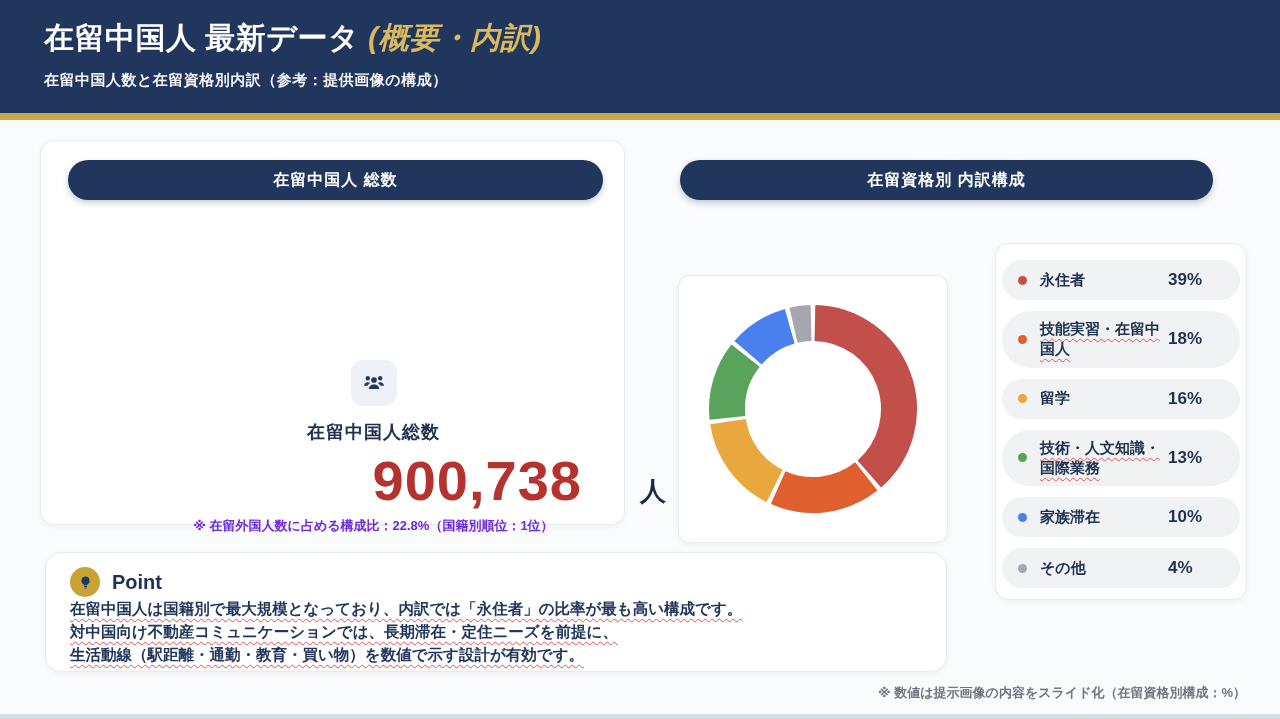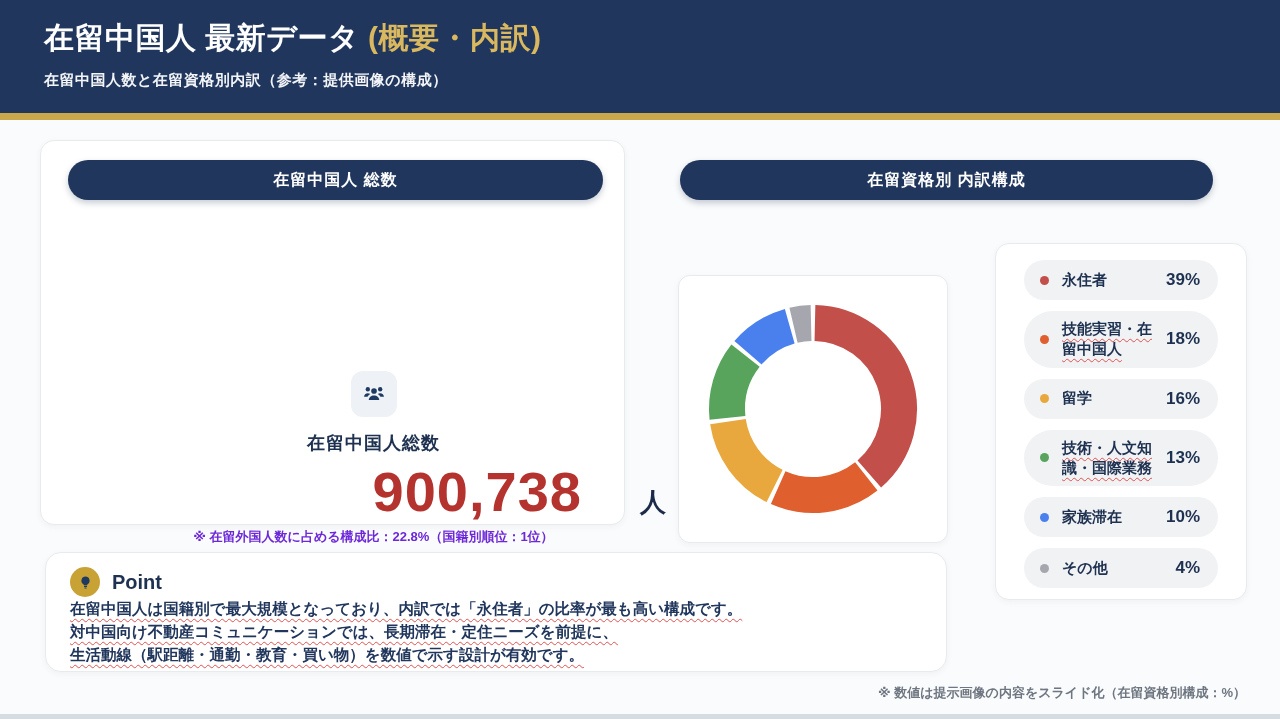--- a/index.html
+++ b/index.html
@@ -8,37 +8,37 @@
     --note-gray:#6e7681;
   }
   *{margin:0;padding:0;box-sizing:border-box;}
   html,body{width:1280px;height:719px;overflow:hidden;}
   body{font-family:"Liberation Sans","DejaVu Sans",sans-serif;background:var(--page-bg);}
   .stage{position:relative;width:1280px;height:719px;background:var(--page-bg);overflow:hidden;}
 
   
   .header{position:absolute;left:0;top:0;width:1280px;height:113px;background:var(--navy);padding:18px 44px 0;}
   .header-title{font-size:30px;font-weight:bold;color:#ffffff;letter-spacing:.5px;}
-  .header-title .accent{color:var(--gold-accent);}
+  .header-title .accent{color:var(--gold-accent);font-style:italic;}
   .header-sub{margin-top:12px;font-size:15px;font-weight:bold;color:#f2f4f8;letter-spacing:.5px;}
   .gold-bar{position:absolute;left:0;top:113px;width:1280px;height:7px;background:var(--gold-bar);}
 
   
   .card{position:absolute;background:#fff;border:1px solid var(--card-border);border-radius:14px;
         box-shadow:0 2px 6px rgba(30,50,80,.05);}
 
   
   .section-pill{position:absolute;height:40px;background:var(--navy);border-radius:999px;
       display:flex;align-items:center;justify-content:center;color:#fff;font-size:16px;font-weight:bold;
       letter-spacing:1px;box-shadow:0 3px 6px rgba(30,50,80,.25);}
 
   
   .total-card{left:40px;top:140px;width:585px;height:385px;}
   .total-pill{left:68px;top:160px;width:535px;}
-  .total-body{position:absolute;left:40px;top:208px;width:585px;text-align:center;}
+  .total-body{position:absolute;left:40px;top:197px;width:585px;text-align:center;}
   .icon-tile{width:46px;height:46px;border-radius:12px;background:#eef1f5;display:inline-flex;
       align-items:center;justify-content:center;margin-top:22px;}
   .total-label{margin-top:14px;font-size:18px;font-weight:bold;color:var(--navy-text);letter-spacing:1px;}
   .total-number-row{margin-top:4px;display:flex;align-items:baseline;justify-content:flex-end;}
   .total-number{font-size:56px;font-weight:bold;color:var(--red);letter-spacing:1px;}
   .total-unit{font-size:26px;font-weight:bold;color:#1c2b4a;margin-left:58px;}
   .total-note{margin-top:4px;font-size:13px;font-weight:bold;color:#6d28d9;}
   .stats-row{position:absolute;left:75px;top:425px;width:527px;display:flex;gap:18px;}
   .stat-box{flex:1;border-radius:10px;padding:12px 16px;text-align:left;}
   .stat-box.pink{background:#fdf0ef;}
@@ -49,21 +49,21 @@
   .stat-value.red{color:var(--red);}
   .stat-value.navy{color:var(--navy);}
   .stat-suffix{font-size:13px;font-weight:bold;color:#2b3a55;line-height:1.3;}
   .pink .stat-suffix{margin-left:22px;max-width:125px;}
   .gray .stat-value-row{justify-content:space-between;}
   .gray .stat-suffix{font-size:14px;}
 
   
   .breakdown-pill{left:680px;top:160px;width:533px;}
   .donut-card{left:678px;top:275px;width:270px;height:268px;display:flex;align-items:center;justify-content:center;border-radius:12px;}
-  .legend-card{left:995px;top:243px;width:252px;height:357px;border-radius:14px;padding:16px 28px 10px;}
+  .legend-card{left:995px;top:243px;width:252px;height:357px;border-radius:14px;padding:16px 6px 10px;}
   .legend-pill{background:var(--pill-bg);border-radius:999px;display:flex;align-items:center;
       padding:8px 18px 8px 16px;margin-bottom:11px;min-height:40px;}
   .legend-dot{width:9px;height:9px;border-radius:50%;flex:none;}
   .legend-label{flex:1;margin-left:13px;font-size:15px;font-weight:bold;color:var(--navy-text);
       line-height:1.35;max-width:128px;}
   .legend-value{font-size:17px;font-weight:bold;color:var(--navy-text);}
   .legend-note{margin-top:4px;font-size:12px;font-weight:bold;color:#3c4a63;}
 
   
   .point-card{left:45px;top:552px;width:902px;height:120px;padding:14px 24px;border-radius:16px;}

